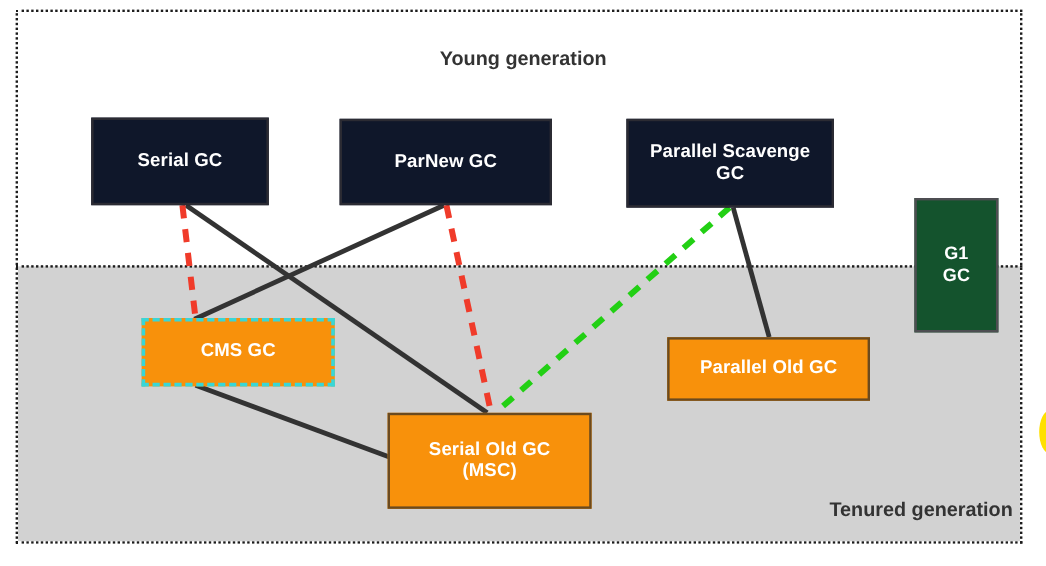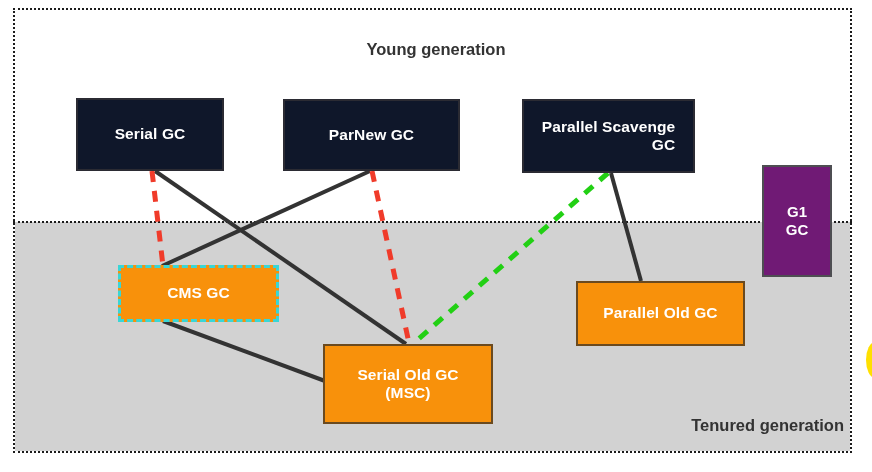--- a/index.html
+++ b/index.html
@@ -99,33 +99,33 @@
   }
   .gc-box.tenured {
     background: #f8910b;
     border: 2px solid #6b4a1f;
   }
   .gc-box.tenured-dashed {
     background: #f8910b;
     border: 3px dashed #39d6d6;
   }
   .gc-box.whole-heap {
-    background: #701a75;
+    background: #14532d;
     border: 2px solid #4e4e52;
     font-size: 15px;
   }
   .gc-box span { display: block; }
 
   #box-serial-gc            { left: 76px;  top: 98px;  width: 148px; height: 73px; }
   #box-parnew-gc            { left: 283px; top: 99px;  width: 177px; height: 72px; }
-  #box-parallel-scavenge-gc { left: 522px; top: 99px;  width: 173px; height: 74px; text-align: right; }
+  #box-parallel-scavenge-gc { left: 522px; top: 99px;  width: 173px; height: 74px; }
   #box-g1-gc                { left: 762px; top: 165px; width: 70px;  height: 112px; }
   #box-cms-gc               { left: 81px;  top: 265px; width: 161px; height: 57px; margin-left: 37px; }
   #box-serial-old-gc        { left: 323px; top: 344px; width: 170px; height: 80px; }
-  #box-parallel-old-gc      { left: 556px; top: 281px; width: 169px; height: 65px; margin-left: 20px; }
+  #box-parallel-old-gc      { left: 556px; top: 281px; width: 169px; height: 53px; }
 
   
   #edge-marker {
     position: absolute;
     left: 866px;
     top: 342px;
     width: 18px;
     height: 36px;
     background: #ffe000;
     border-radius: 50%;

